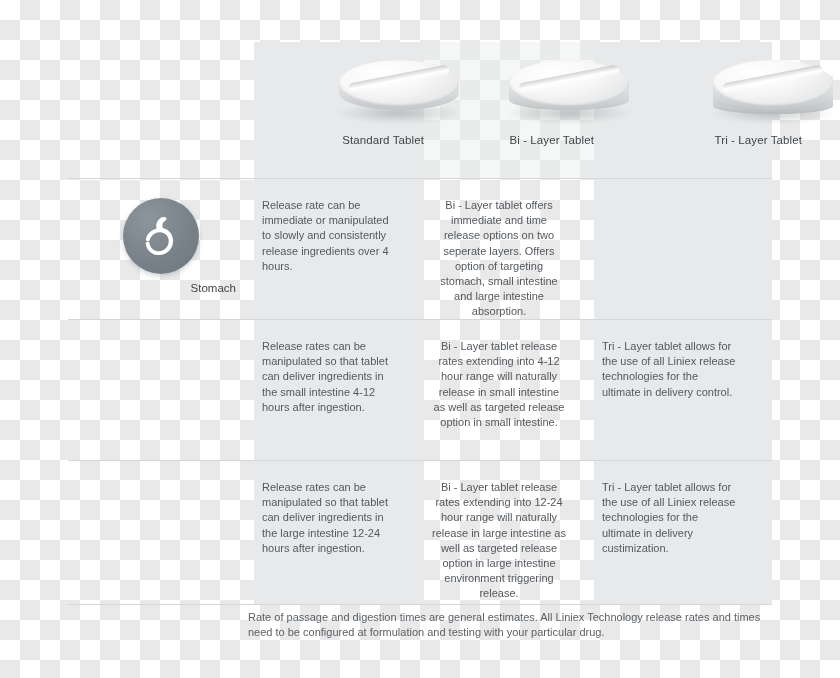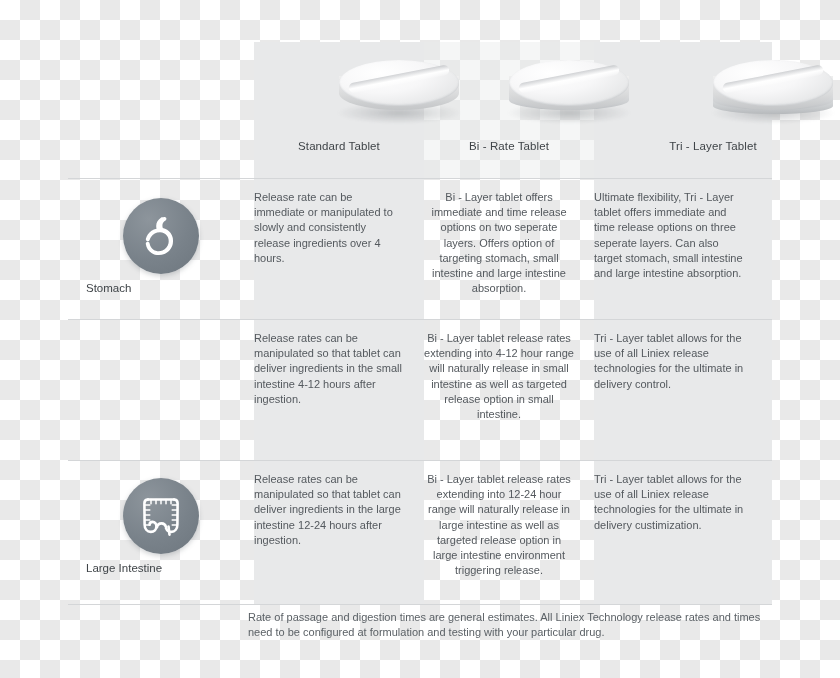--- a/index.html
+++ b/index.html
@@ -26,22 +26,21 @@
   .grid{position:absolute;left:0;top:0;width:840px;height:678px;}
 
   .hdr-row{position:absolute;left:68px;top:42px;width:704px;height:136px;}
   .hdr-cell{position:absolute;top:0;height:136px;}
   .hdr-c1{left:186px;width:170px;}
   .hdr-c2{left:356px;width:170px;}
   .hdr-c3{left:556px;width:178px;}
 
   .tablet-wrap{position:relative;width:100%;height:92px;}
   .tablet-label{
-    text-align:center;font-size:11.5px;color:#3f4448;letter-spacing:.1px;
-    margin-top:6px;
+    text-align:right;font-size:11.5px;color:#3f4448;letter-spacing:.1px;
   }
 
   
   .pill{position:absolute;left:50%;top:18px;transform:translateX(-50%);}
   .pill .shadow{
     position:absolute;left:-3px;top:42px;width:126px;height:22px;border-radius:50%;
     background:radial-gradient(ellipse at center,rgba(90,95,100,.30) 0%,rgba(90,95,100,0) 70%);
     filter:blur(1px);
   }
   .pill .side{
@@ -65,34 +64,34 @@
     position:absolute;left:9px;top:14px;width:102px;height:10px;
     transform:rotate(-11deg);
     background:linear-gradient(180deg,rgba(175,178,182,.55) 0%,rgba(255,255,255,.95) 55%,rgba(255,255,255,.2) 100%);
     border-radius:6px;
   }
 
   
   .row{position:absolute;left:68px;width:704px;}
   .row-divider{position:absolute;left:0;width:704px;height:1px;background:#d4d6d8;}
 
-  .organ{position:absolute;left:18px;width:150px;text-align:left;}
+  .organ{position:absolute;left:18px;width:150px;text-align:right;}
   .organ-circle{
     width:76px;height:76px;border-radius:50%;margin:0 auto;
     background:radial-gradient(circle at 34% 28%,#8d959c 0%,#79828a 55%,#6d767e 100%);
     display:flex;align-items:center;justify-content:center;
     box-shadow:0 2px 5px rgba(90,97,104,.28);
   }
   .organ-label{font-size:11.5px;color:#3f4448;margin-top:8px;}
 
   .cell{position:absolute;top:0;font-size:11px;line-height:15.2px;color:#54595e;}
   .c1{left:186px;width:150px;}
   .c2{left:356px;width:150px;text-align:center;}
   .c3{left:526px;width:150px;}
-  .cell p{margin:0;}
+  .cell p{margin:8px;}
 
   .foot{
     position:absolute;left:248px;top:610px;width:520px;
     font-size:11px;line-height:15px;color:#5b6166;
   }
 
   svg{display:block;}
 </style>
 </head>
 <body>
@@ -122,21 +121,21 @@
       <div class="hdr-cell hdr-c2">
         <div class="tablet-wrap">
           <div class="pill">
             <div class="shadow"></div>
             <div class="side2"></div>
             <div class="side"></div>
             <div class="top"></div>
             <div class="score"></div>
           </div>
         </div>
-        <div class="tablet-label">Bi - Rate Tablet</div>
+        <div class="tablet-label">Bi - Layer Tablet</div>
       </div>
 
       <div class="hdr-cell hdr-c3">
         <div class="tablet-wrap">
           <div class="pill">
             <div class="shadow"></div>
             <div class="side3"></div>
             <div class="side2"></div>
             <div class="side"></div>
             <div class="top"></div>
@@ -157,61 +156,39 @@
           </svg>
         </div>
         <div class="organ-label">Stomach</div>
       </div>
       <div class="cell c1">
         <p>Release rate can be immediate or manipulated to slowly and consistently release ingredients over 4 hours.</p>
       </div>
       <div class="cell c2">
         <p>Bi - Layer tablet offers immediate and time release options on two seperate layers. Offers option of targeting stomach, small intestine and large intestine absorption.</p>
       </div>
-      <div class="cell c3">
-        <p>Ultimate flexibility, Tri - Layer tablet offers immediate and time release options on three seperate layers. Can also target stomach, small intestine and large intestine absorption.</p>
-      </div>
     </div>
 
     <div class="row-divider" style="left:68px;top:319px;"></div>
 
     <div class="row" style="top:331px;height:128px;">
       <div class="cell c1">
         <p>Release rates can be manipulated so that tablet can deliver ingredients in the small intestine 4-12 hours after ingestion.</p>
       </div>
       <div class="cell c2">
         <p>Bi - Layer tablet release rates extending into 4-12 hour range will naturally release in small intestine as well as targeted release option in small intestine.</p>
       </div>
       <div class="cell c3">
         <p>Tri - Layer tablet allows for the use of all Liniex release technologies for the ultimate in delivery control.</p>
       </div>
     </div>
 
     <div class="row-divider" style="left:68px;top:460px;"></div>
 
     <div class="row" style="top:472px;height:128px;">
-      <div class="organ" style="top:6px;">
-        <div class="organ-circle">
-          <svg width="46" height="46" viewBox="0 0 46 46" aria-hidden="true">
-            <g fill="none" stroke="#ffffff" stroke-width="2.6" stroke-linecap="round" stroke-linejoin="round">
-              <path d="M10 6.5c-2.2 0-3.6 1.6-3.6 3.8 0 7 .2 14.2.2 21.2 0 4.2 2.4 7.4 6.2 7.4 3.4 0 5.6-2.4 5.6-5.6 0-2.6-1.6-4.4-3.8-4.4-1.8 0-3 1.2-3 2.8"></path>
-              <path d="M36 6.5c2.2 0 3.6 1.6 3.6 3.8 0 7-.2 14.2-.2 21.2 0 4.2-2.4 7.4-6.2 7.4-2.6 0-4.4-1.6-5.2-3.8"></path>
-              <path d="M10 6.5h26"></path>
-              <path d="M28 34c-.6-2.2-2.2-3.6-4.4-3.6-2.4 0-4.2 1.6-4.6 3.8"></path>
-              <path d="M30.5 33.5c.4 3.4.8 6.4 1 8.2"></path>
-            </g>
-            <g fill="none" stroke="#ffffff" stroke-width="1.5" stroke-linecap="round">
-              <path d="M6.6 12h5.2M6.6 17h5.2M6.6 22h5.2M6.6 27h5.2M6.6 32h5.2"></path>
-              <path d="M34.2 12h5.2M34.2 17h5.2M34.2 22h5.2M34.2 27h5.2M34.2 32h5.2"></path>
-              <path d="M13 6.6v4.2M18 6.6v4.2M23 6.6v4.2M28 6.6v4.2M33 6.6v4.2"></path>
-            </g>
-          </svg>
-        </div>
-        <div class="organ-label">Large Intestine</div>
-      </div>
       <div class="cell c1">
         <p>Release rates can be manipulated so that tablet can deliver ingredients in the large intestine 12-24 hours after ingestion.</p>
       </div>
       <div class="cell c2">
         <p>Bi - Layer tablet release rates extending into 12-24 hour range will naturally release in large intestine as well as targeted release option in large intestine environment triggering release.</p>
       </div>
       <div class="cell c3">
         <p>Tri - Layer tablet allows for the use of all Liniex release technologies for the ultimate in delivery custimization.</p>
       </div>
     </div>

